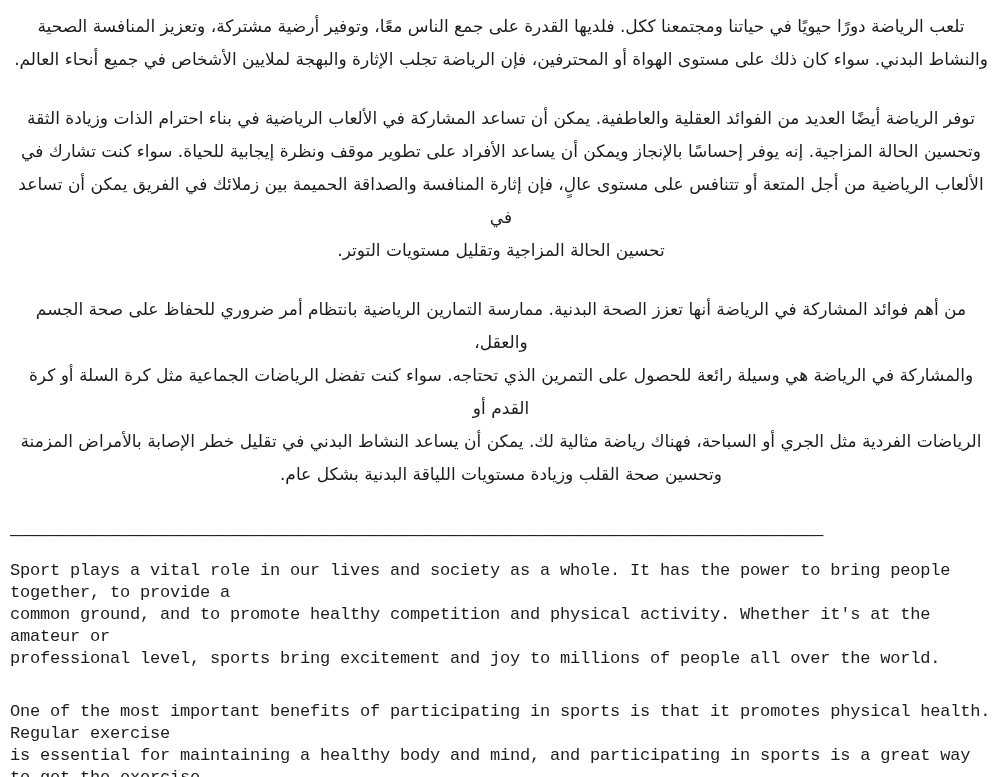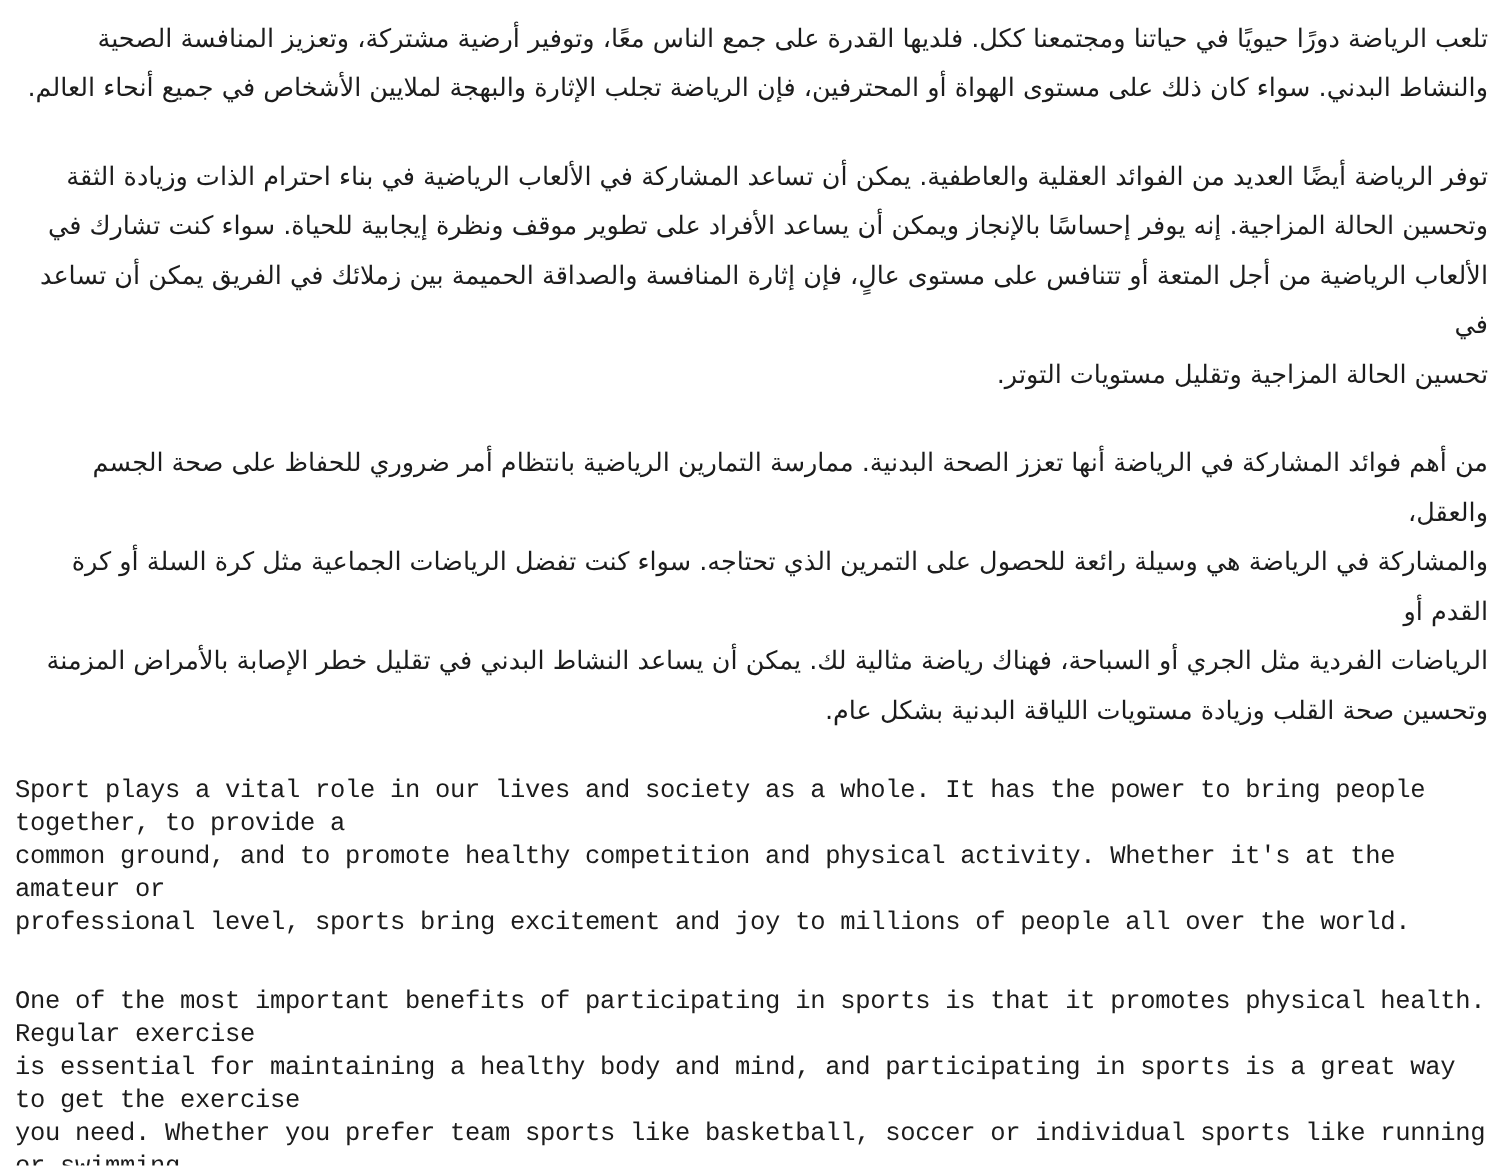--- a/index.html
+++ b/index.html
@@ -15,21 +15,21 @@
   .page {
     box-sizing: border-box;
     width: 1000px;
     height: 777px;
     padding: 10px 8px 0 10px;
     background: #ffffff;
   }
   
   .arabic {
     direction: rtl;
-    text-align: right;
+    text-align: center;
     unicode-bidi: normal;
     font-family: "DejaVu Sans", sans-serif;
     font-size: 17px;
     line-height: 33px;
     color: #1c1c1c;
   }
   .arabic p {
     margin: 0 0 26px 0;
     white-space: pre-line;
   }
@@ -70,20 +70,21 @@
     <p>توفر الرياضة أيضًا العديد من الفوائد العقلية والعاطفية. يمكن أن تساعد المشاركة في الألعاب الرياضية في بناء احترام الذات وزيادة الثقة
 وتحسين الحالة المزاجية. إنه يوفر إحساسًا بالإنجاز ويمكن أن يساعد الأفراد على تطوير موقف ونظرة إيجابية للحياة. سواء كنت تشارك في
 الألعاب الرياضية من أجل المتعة أو تتنافس على مستوى عالٍ، فإن إثارة المنافسة والصداقة الحميمة بين زملائك في الفريق يمكن أن تساعد في
 تحسين الحالة المزاجية وتقليل مستويات التوتر.</p>
     <p>من أهم فوائد المشاركة في الرياضة أنها تعزز الصحة البدنية. ممارسة التمارين الرياضية بانتظام أمر ضروري للحفاظ على صحة الجسم والعقل،
 والمشاركة في الرياضة هي وسيلة رائعة للحصول على التمرين الذي تحتاجه. سواء كنت تفضل الرياضات الجماعية مثل كرة السلة أو كرة القدم أو
 الرياضات الفردية مثل الجري أو السباحة، فهناك رياضة مثالية لك. يمكن أن يساعد النشاط البدني في تقليل خطر الإصابة بالأمراض المزمنة
 وتحسين صحة القلب وزيادة مستويات اللياقة البدنية بشكل عام.</p>
   </section>
 
+  <div class="separator">______________________________________________________________________________________</div>
 
   <section class="english" dir="ltr">
     <p>Sport plays a vital role in our lives and society as a whole. It has the power to bring people together, to provide a
 common ground, and to promote healthy competition and physical activity. Whether it's at the amateur or
 professional level, sports bring excitement and joy to millions of people all over the world.</p>
     <p>One of the most important benefits of participating in sports is that it promotes physical health. Regular exercise
 is essential for maintaining a healthy body and mind, and participating in sports is a great way to get the exercise
 you need. Whether you prefer team sports like basketball, soccer or individual sports like running or swimming,
 there is a sport out there that is perfect for you. Physical activity can help reduce the risk of chronic diseases,
 improve heart health, and increase overall fitness levels.</p>

